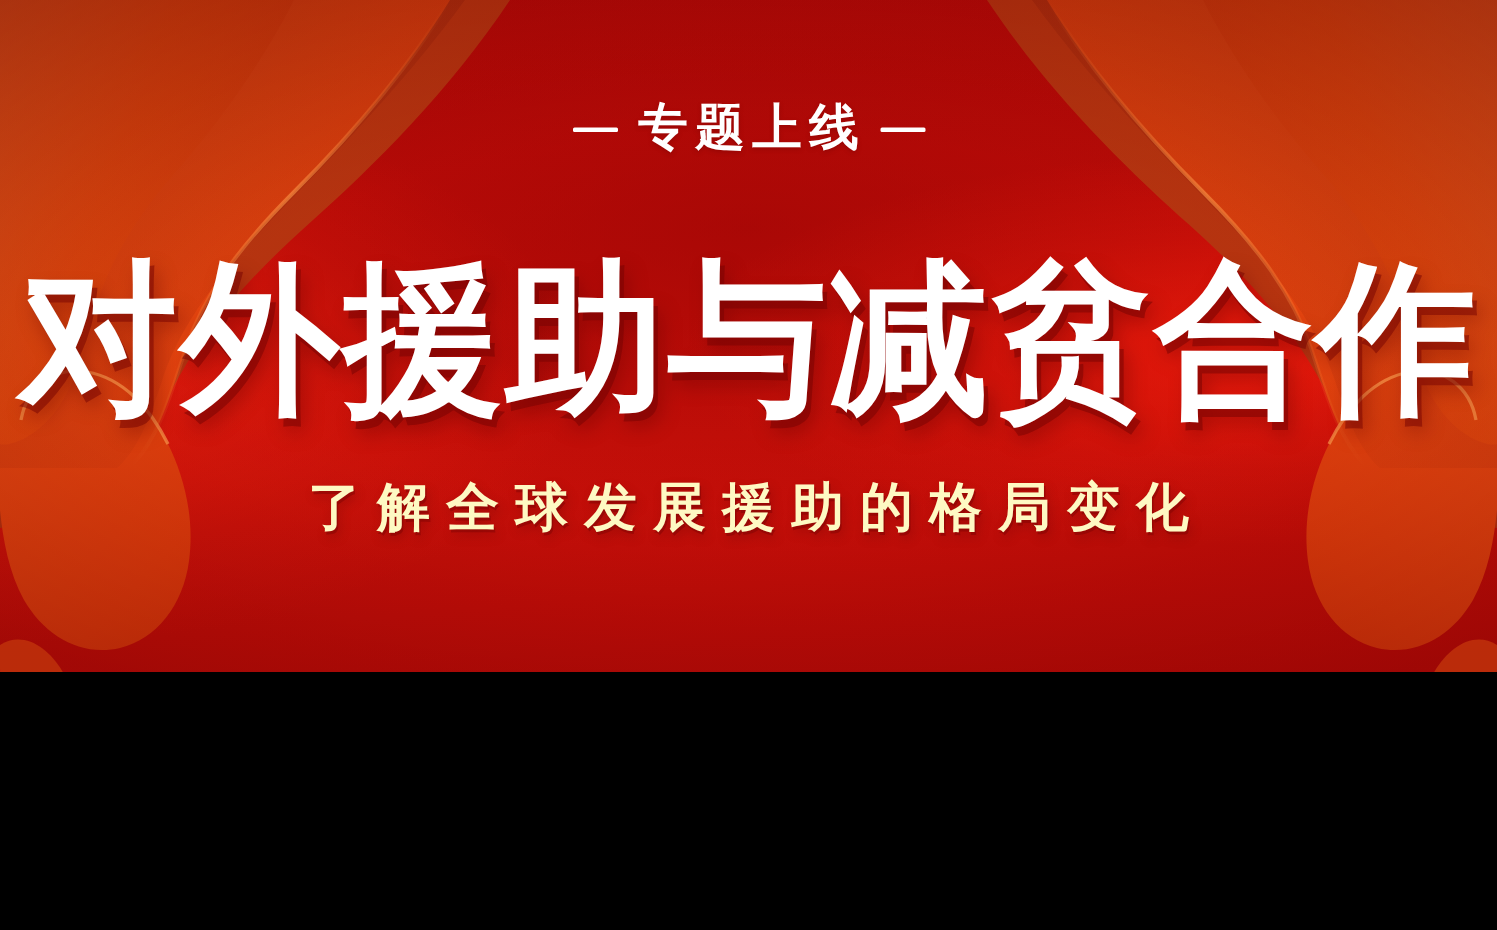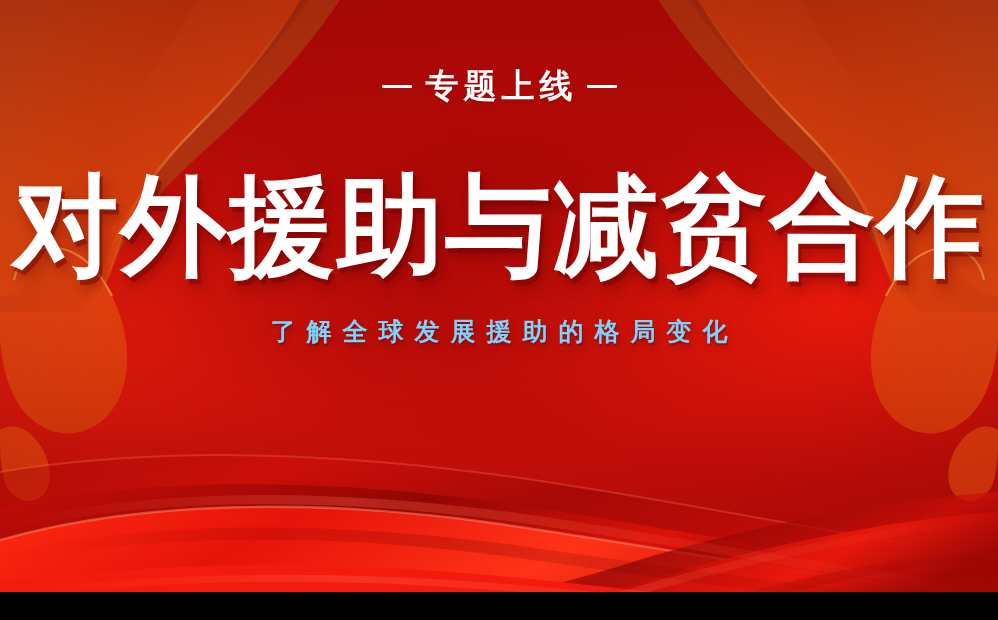--- a/index.html
+++ b/index.html
@@ -4,21 +4,21 @@
 <title>对外援助与减贫合作</title>
 <style>
   html, body {
     margin: 0;
     padding: 0;
     background: #000;
   }
   #banner {
     position: relative;
     width: 998px;
-    height: 592px;
+    height: 448px;
     overflow: hidden;
     background: #bd0b07;
     font-family: "Liberation Sans", "DejaVu Sans", sans-serif;
     user-select: none;
   }
 
   
   .bg-base {
     position: absolute;
     inset: 0;
@@ -99,27 +99,27 @@
   }
 
   .subtitle {
     margin-top: 42px;
     display: flex;
     flex-direction: column;
     align-items: center;
     gap: 16px;
   }
   .subline {
-    font-family: Liberation Mono, monospace;
+    font-family: Liberation Serif, serif;
     font-weight: 700;
-    font-size: 25px;
+    font-size: 35px;
     line-height: 1;
     letter-spacing: 11px;
     text-indent: 11px;
-    color: #7dd3fc;
+    color: #fef9c3;
     white-space: nowrap;
     text-shadow:
       1px 2px 0 rgba(120,3,3,0.42),
       2px 4px 7px rgba(95,0,0,0.30);
   }
 </style>
 </head>
 <body>
 
 <div id="banner">

